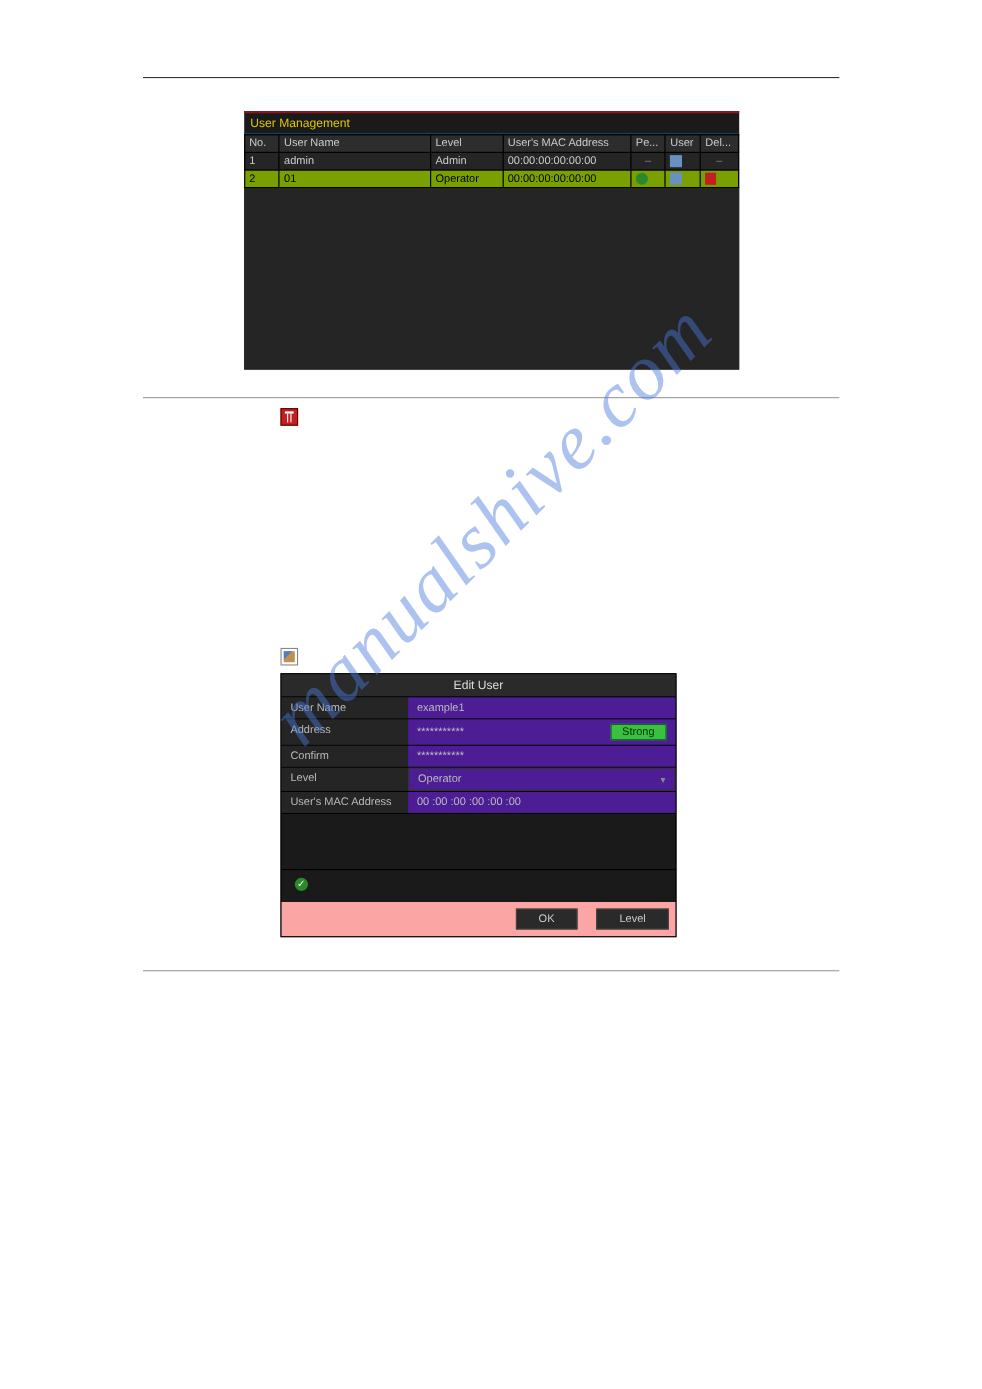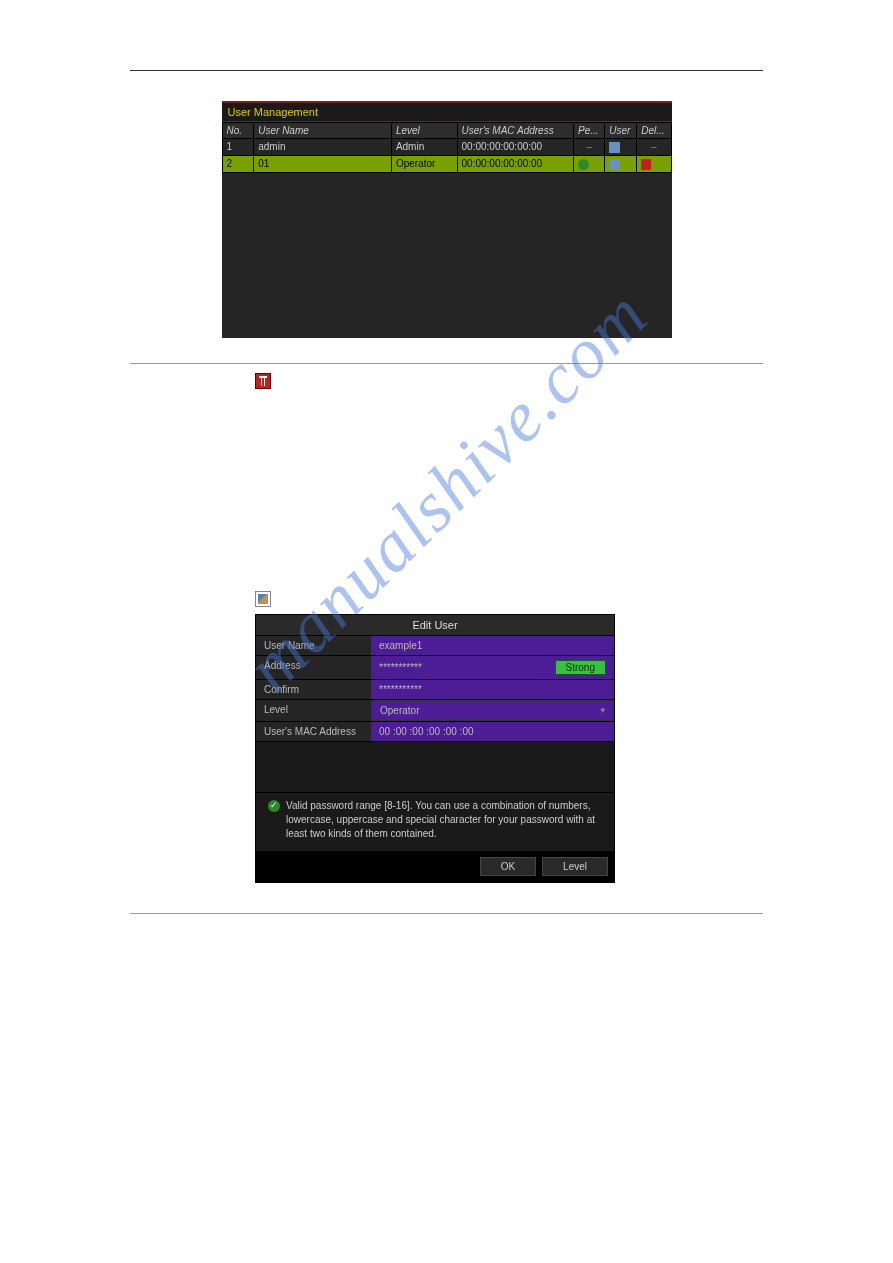--- a/index.html
+++ b/index.html
@@ -5,21 +5,21 @@
   * { box-sizing: border-box; margin: 0; padding: 0; }
   body { background: #fff; font-family: Arial, sans-serif; width: 893px; margin: 0 auto; position: relative; }
   .page { padding: 60px 80px; position: relative; }
   hr.section { border: none; border-top: 1px solid #333; margin: 10px 50px; }
   hr.thin { border: none; border-top: 1px solid #999; margin: 2px 50px 8px; }
 
   
   .shot1 { width: 450px; margin: 30px auto 25px; background: #1a1a1a; border-top: 2px solid #8a1818; }
   .shot1-title { color: #e0c800; font-size: 11px; padding: 3px 6px; border-bottom: 1px solid #0c4a6e; }
   .shot1 table { width: 100%; border-collapse: collapse; font-size: 10px; color: #ccc; }
-  .shot1 th { background: #2d2d2d; border: 1px solid #000; text-align: left; padding: 2px 4px; font-weight: normal; font-style: italic; }
+  .shot1 th { background: #2d2d2d; border: 1px solid #000; text-align: left; padding: 2px 4px; font-weight: normal; }
   .shot1 td { border: 1px solid #000; padding: 2px 4px; }
   .shot1 .row1 { background: #252525; }
   .shot1 .row2 { background: #7aa000; color: #000; }
   .shot1-body { height: 165px; background: #252525; }
   .dash { color: #888; text-align: center; }
   .mini-icon { display: inline-block; width: 11px; height: 11px; vertical-align: middle; }
   .mi-edit { background: #6890c0; }
   .mi-check { background: #2a8a2a; border-radius: 50%; }
   .mi-trash { background: #c02020; width: 10px; height: 11px; }
 
@@ -35,21 +35,21 @@
   .shot2-row { display: flex; border-bottom: 1px solid #000; font-size: 10px; color: #bbb; }
   .shot2-label { width: 115px; padding: 4px 8px; background:#252525;}
   .shot2-value { flex: 1; padding: 4px 8px; background:#4c1d95; display:flex; align-items:center; }
   .shot2-value.sel { border: 1px solid #333; justify-content: space-between; }
   .strength { margin-left: auto; background: #3ac040; color: #003000; padding: 1px 10px; font-size: 10px; border:1px solid #14532d; }
   .cb { width: 12px; height: 12px; background: #fff; color:#000; font-size:10px; text-align:center; line-height:12px;}
   .shot2-space { height: 50px; }
   .shot2-hint { display:flex; padding: 6px 12px 10px; color: #ccc; font-size: 10px; line-height: 1.4; border-top:1px solid #000;}
   .hint-check { width:12px;height:12px;border-radius:50%;background:#2a8a2a;margin-right:6px;flex-shrink:0;margin-top:1px;position:relative;}
   .hint-check::before{content:"✓";color:#fff;font-size:9px;position:absolute;left:2px;top:-1px;}
-  .shot2-btns { display:flex; justify-content:flex-end; gap:6px; padding:6px; background:#000000;}
+  .shot2-btns { display:flex; justify-content:flex-end; gap:17px; padding:6px; background:#fca5a5;}
   .shot2-btns button { background:#2a2a2a; color:#ccc; border:1px solid #444; font-size:10px; padding:3px 20px; cursor:pointer;}
 
   .caret{color:#888;font-size:9px;}
 
   
   .watermark { position: absolute; left: 50%; top: 50%; transform: translate(-50%, -50%) rotate(-45deg); font-size: 72px; color: rgba(70, 120, 220, 0.45); font-style: italic; font-family: Georgia, serif; pointer-events: none; white-space: nowrap; letter-spacing: 2px; }
   .indent-img { margin-left: 175px; }
   .col-no{width:30px;} .col-user{width:130px;} .col-level{width:62px;} .col-mac{width:110px;} .col-s{width:22px;}
 </style>
 </head>
@@ -132,21 +132,20 @@
         <span class="caret">▾</span>
       </div>
     </div>
     <div class="shot2-row">
       <div class="shot2-label">User's MAC Address</div>
       <div class="shot2-value">00  :00  :00  :00  :00  :00</div>
     </div>
     <div class="shot2-space"></div>
     <div class="shot2-hint">
       <span class="hint-check"></span>
-      <span>Valid password range [8-16]. You can use a combination of numbers, lowercase, uppercase and special character for your password with at least two kinds of them contained.</span>
     </div>
     <div class="shot2-btns">
       <button>OK</button>
       <button>Level</button>
     </div>
   </div>
 
   <hr class="thin" style="margin-top:30px;">
 
 </div>

